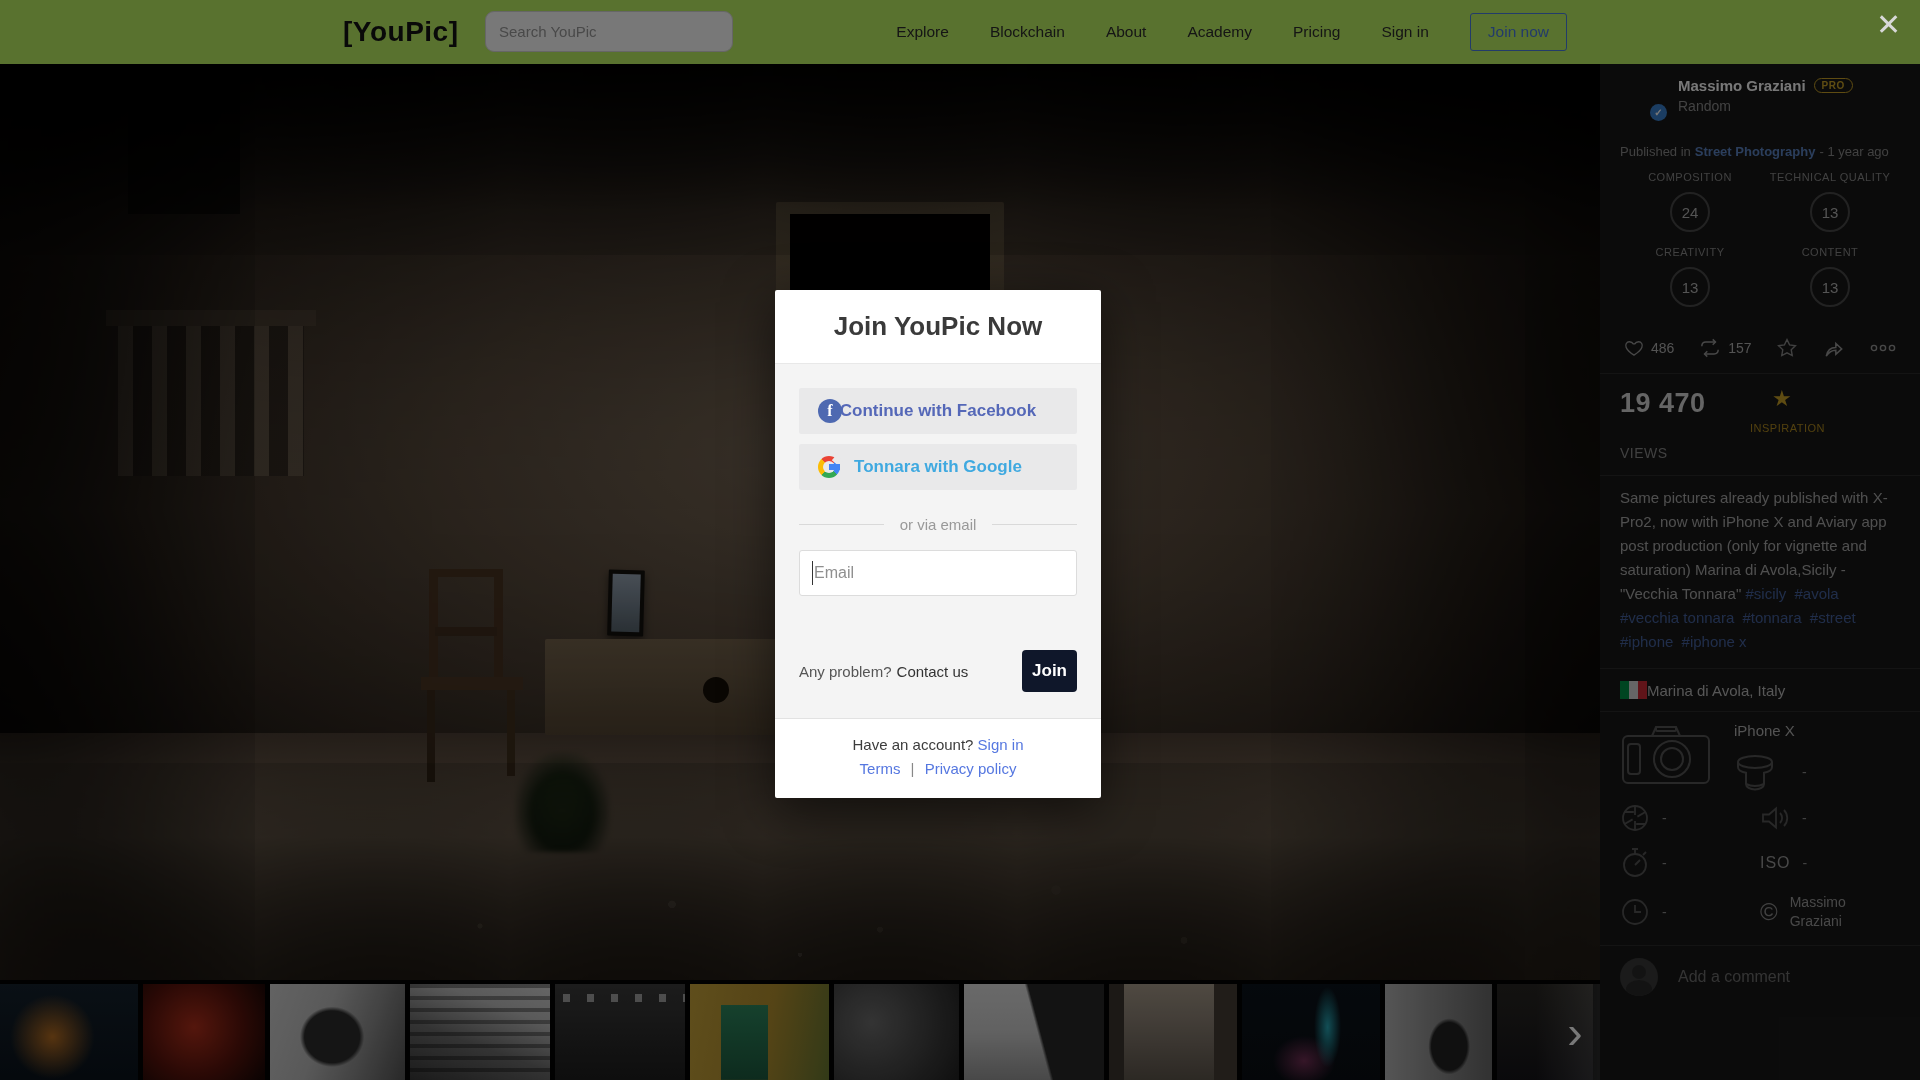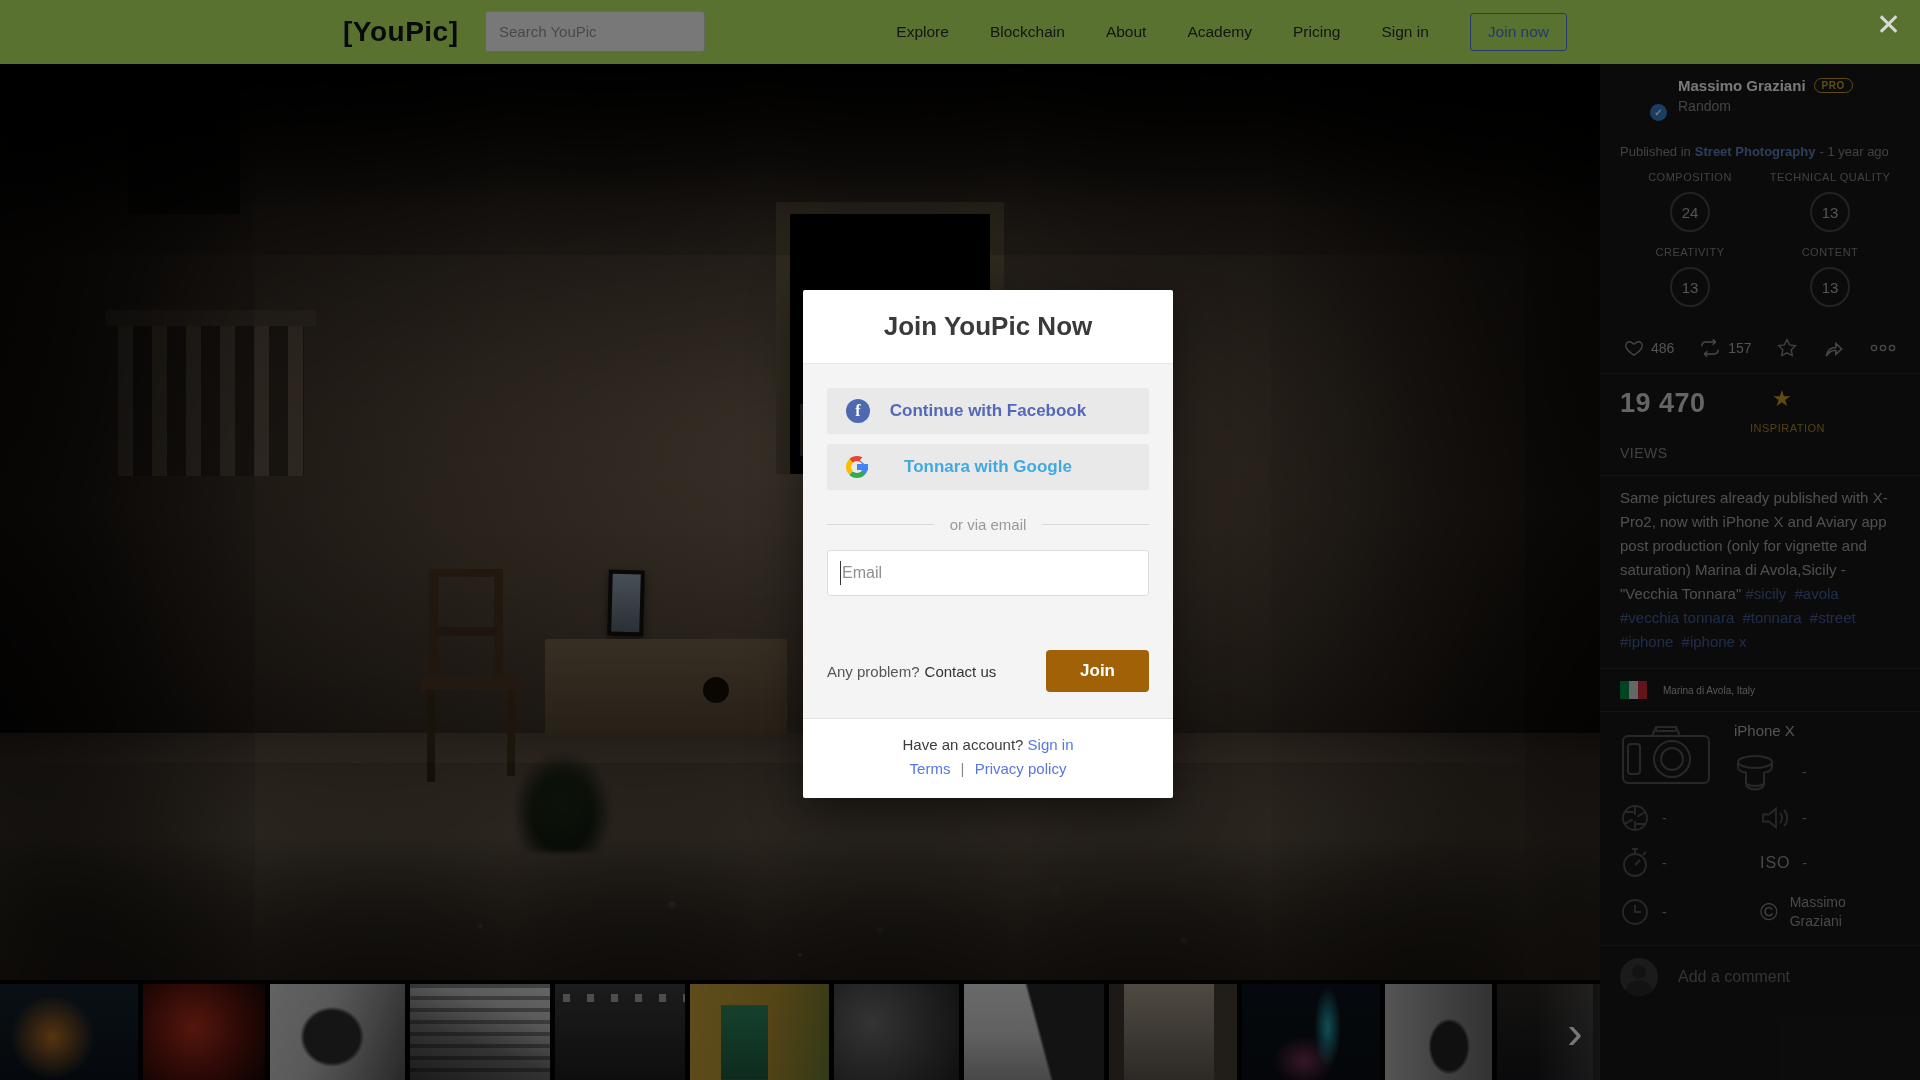--- a/index.html
+++ b/index.html
@@ -4,22 +4,22 @@
 <style>
   html,body{margin:0;padding:0;background:#000;}
   *{box-sizing:border-box;}
   .stage{position:relative;width:1920px;height:1080px;overflow:hidden;background:#000;
          font-family:"Liberation Sans",sans-serif;-webkit-font-smoothing:antialiased;}
 
   
   .topnav{position:absolute;left:0;top:0;width:1920px;height:64px;background:#bef264;z-index:5;}
   .logo{position:absolute;left:343px;top:0;height:64px;display:flex;align-items:center;
         font-size:28px;font-weight:900;letter-spacing:.5px;color:#151515;}
-  .search-box{position:absolute;left:485px;top:11px;width:220px;height:41px;border:1px solid #d9d9d9;
-        border-radius:3px;background:#fff;font-size:15px;color:#333;padding:0 13px;outline:none;}
+  .search-box{position:absolute;left:485px;top:11px;width:248px;height:41px;border:1px solid #d9d9d9;
+        border-radius:9px;background:#fff;font-size:15px;color:#333;padding:0 13px;outline:none;}
   .search-box::placeholder{color:#9b9b9b;}
   .nav-right{position:absolute;right:353px;top:0;height:64px;display:flex;align-items:center;gap:41px;}
   .nav-link{font-size:15.5px;color:#2e2e2e;cursor:pointer;white-space:nowrap;}
   .join-now-btn{border:1px solid #4a7de2;color:#4a7de2;border-radius:3px;padding:9px 17px;
         font-size:15.5px;cursor:pointer;background:transparent;font-family:inherit;}
 
   
   .close-x{position:absolute;left:1876px;top:10px;font-size:30px;font-weight:300;color:#d8d8d8;
         z-index:60;cursor:pointer;line-height:1;}
 
@@ -115,42 +115,42 @@
   .stat-label{font-size:14px;color:#8a8a8a;margin-top:26px;letter-spacing:.5px;}
   .stat-insp{text-align:left;}
   .insp-star{font-size:22px;color:#c9a227;line-height:1;margin-left:22px;}
   .insp-label{font-size:11px;color:#b08a1f;margin-top:12px;letter-spacing:.5px;text-align:right;}
   .photo-title{margin-top:12px;font-size:25px;line-height:31px;font-weight:700;color:#d0d0d0;}
   .photo-desc{margin-top:10px;font-size:15px;line-height:24px;color:#a9a9a9;}
   .hashtag{color:#44619e;margin-right:4px;cursor:pointer;}
   .location-row{display:flex;align-items:center;padding:12px 0;}
   .flag{width:27px;height:18px;flex:none;display:flex;border:0;}
   .flag i{flex:1;} .flag .g{background:#009246}.flag .w{background:#d8d8d8}.flag .r{background:#ce2b37}
-  .location-label{margin-left:16px;font-size:10px;color:#b8b8b8;}
+  .location-label{margin-left:0;font-size:15px;color:#b8b8b8;}
   .camera-top{display:flex;margin-top:8px;}
   .camera-icon{flex:none;}
   .camera-col{margin-left:22px;padding-top:2px;}
   .camera-name{font-size:15px;color:#b0b0b0;}
   .lens-row{display:flex;align-items:center;gap:26px;margin-top:14px;}
   .exif-dash{font-size:14px;color:#8a8a8a;}
   .exif-grid{display:grid;grid-template-columns:1fr 1fr;row-gap:14px;margin-top:12px;}
   .exif-item{display:flex;align-items:center;gap:12px;color:#8a8a8a;}
   .exif-item .iso-txt{font-size:16px;color:#9a9a9a;letter-spacing:1px;}
   .copy-sym{font-size:24px;color:#8a8a8a;line-height:1;}
   .copy-name{font-size:14px;color:#9a9a9a;width:90px;line-height:19px;}
   .comment-row{display:flex;align-items:center;margin-top:12px;}
   .comment-avatar{width:38px;height:38px;border-radius:50%;background:#3a3a3a;position:relative;overflow:hidden;flex:none;}
   .comment-avatar::before{content:'';position:absolute;left:12px;top:7px;width:14px;height:14px;border-radius:50%;background:#2a2a2a;}
   .comment-avatar::after{content:'';position:absolute;left:6px;top:22px;width:26px;height:18px;border-radius:50%;background:#2a2a2a;}
   .comment-input{margin-left:20px;font-size:16px;color:#6f6f6f;cursor:text;}
 
   
   .overlay{position:absolute;inset:0;background:rgba(0,0,0,.53);z-index:50;}
-  .modal{position:absolute;left:775px;top:290px;width:370px;z-index:70;border-radius:2px;overflow:hidden;
-     box-shadow:0 12px 50px rgba(0,0,0,.55);margin-left:28px;}
+  .modal{position:absolute;left:775px;top:290px;width:326px;z-index:70;border-radius:2px;overflow:hidden;
+     box-shadow:0 12px 50px rgba(0,0,0,.55);}
   .modal-header{background:#fff;height:74px;display:flex;align-items:center;justify-content:center;
      border-bottom:1px solid #e8e8e8;}
   .modal-title{font-size:26px;color:#3a3a3a;font-weight:600;}
   .modal-body{background:#f4f4f4;padding:24px 24px 26px 24px;border-bottom:1px solid #e2e2e2;}
   .social-btn{position:relative;height:46px;background:#e9e9ea;border-radius:2px;display:flex;align-items:center;
      justify-content:center;cursor:pointer;margin-bottom:10px;}
   .social-btn .s-icon{position:absolute;left:19px;top:11px;}
   .fb-label{font-size:17px;font-weight:700;color:#5568b8;}
   .gg-label{font-size:17px;font-weight:700;color:#3fa9e0;}
   .fb-circle{width:24px;height:24px;border-radius:50%;background:#4e69b1;color:#fff;display:flex;
@@ -164,21 +164,21 @@
   .or-divider::before,.or-divider::after{content:'';height:1px;background:#d9d9d9;flex:1;}
   .or-divider span{margin:0 16px;}
   .email-wrap{position:relative;margin-top:17px;}
   .email-input{width:100%;height:46px;border:1px solid #dcdcdc;border-radius:3px;padding:0 14px;font-size:16px;
      color:#333;outline:none;font-family:inherit;}
   .email-input::placeholder{color:#8f8f8f;}
   .caret{position:absolute;left:13px;top:11px;width:1px;height:24px;background:#333;}
   .modal-actions{display:flex;align-items:center;justify-content:space-between;margin-top:54px;}
   .problem{font-size:15px;color:#555;}
   .contact{font-weight:400;color:#333;cursor:pointer;margin-left:5px;}
-  .join-btn{background:#a16207;color:#fff;border:none;border-radius:4px;padding:11px 34px;font-size:17px;
+  .join-btn{background:#0f172a;color:#fff;border:none;border-radius:4px;padding:11px 10px;font-size:17px;
      font-weight:700;cursor:pointer;font-family:inherit;}
   .modal-footer{background:#fff;text-align:center;padding:17px 0 21px 0;font-size:15px;color:#3c3c3c;}
   .modal-footer .link{color:#5577e0;cursor:pointer;}
   .modal-footer .row2{margin-top:7px;color:#888;}
   .modal-footer .sep{margin:0 6px;color:#888;}
 </style>
 </head>
 <body>
 
 <div class="stage">

